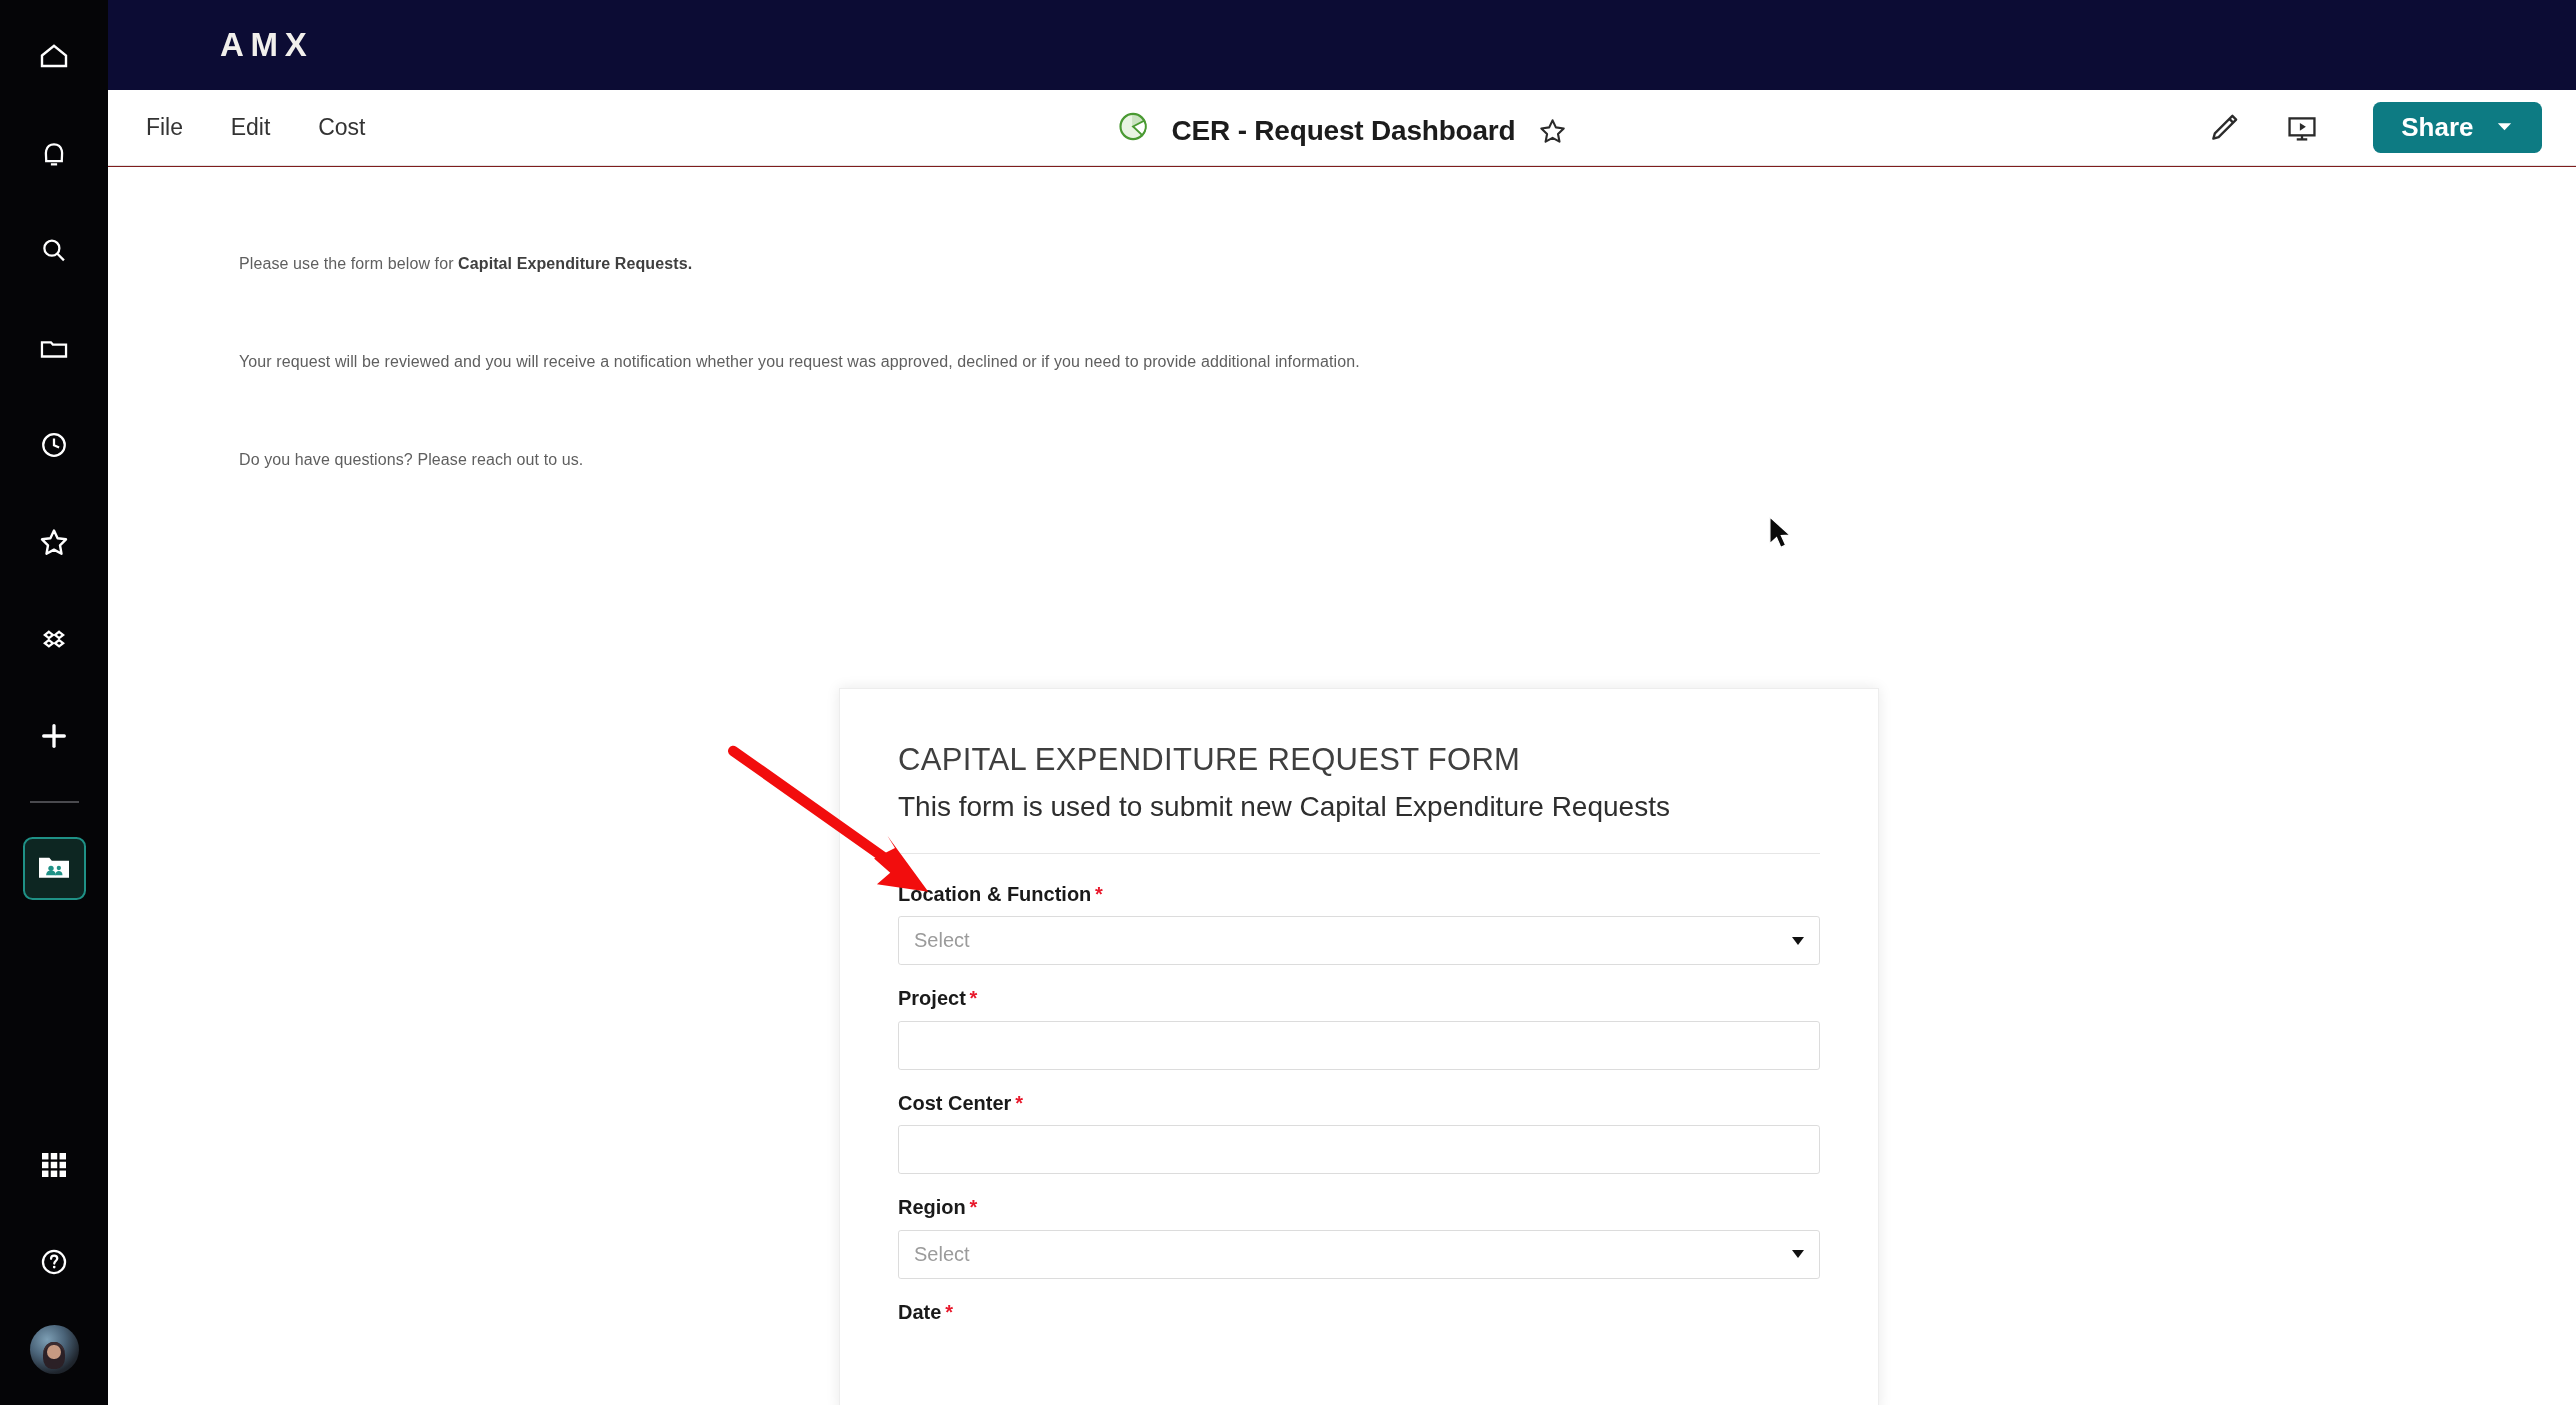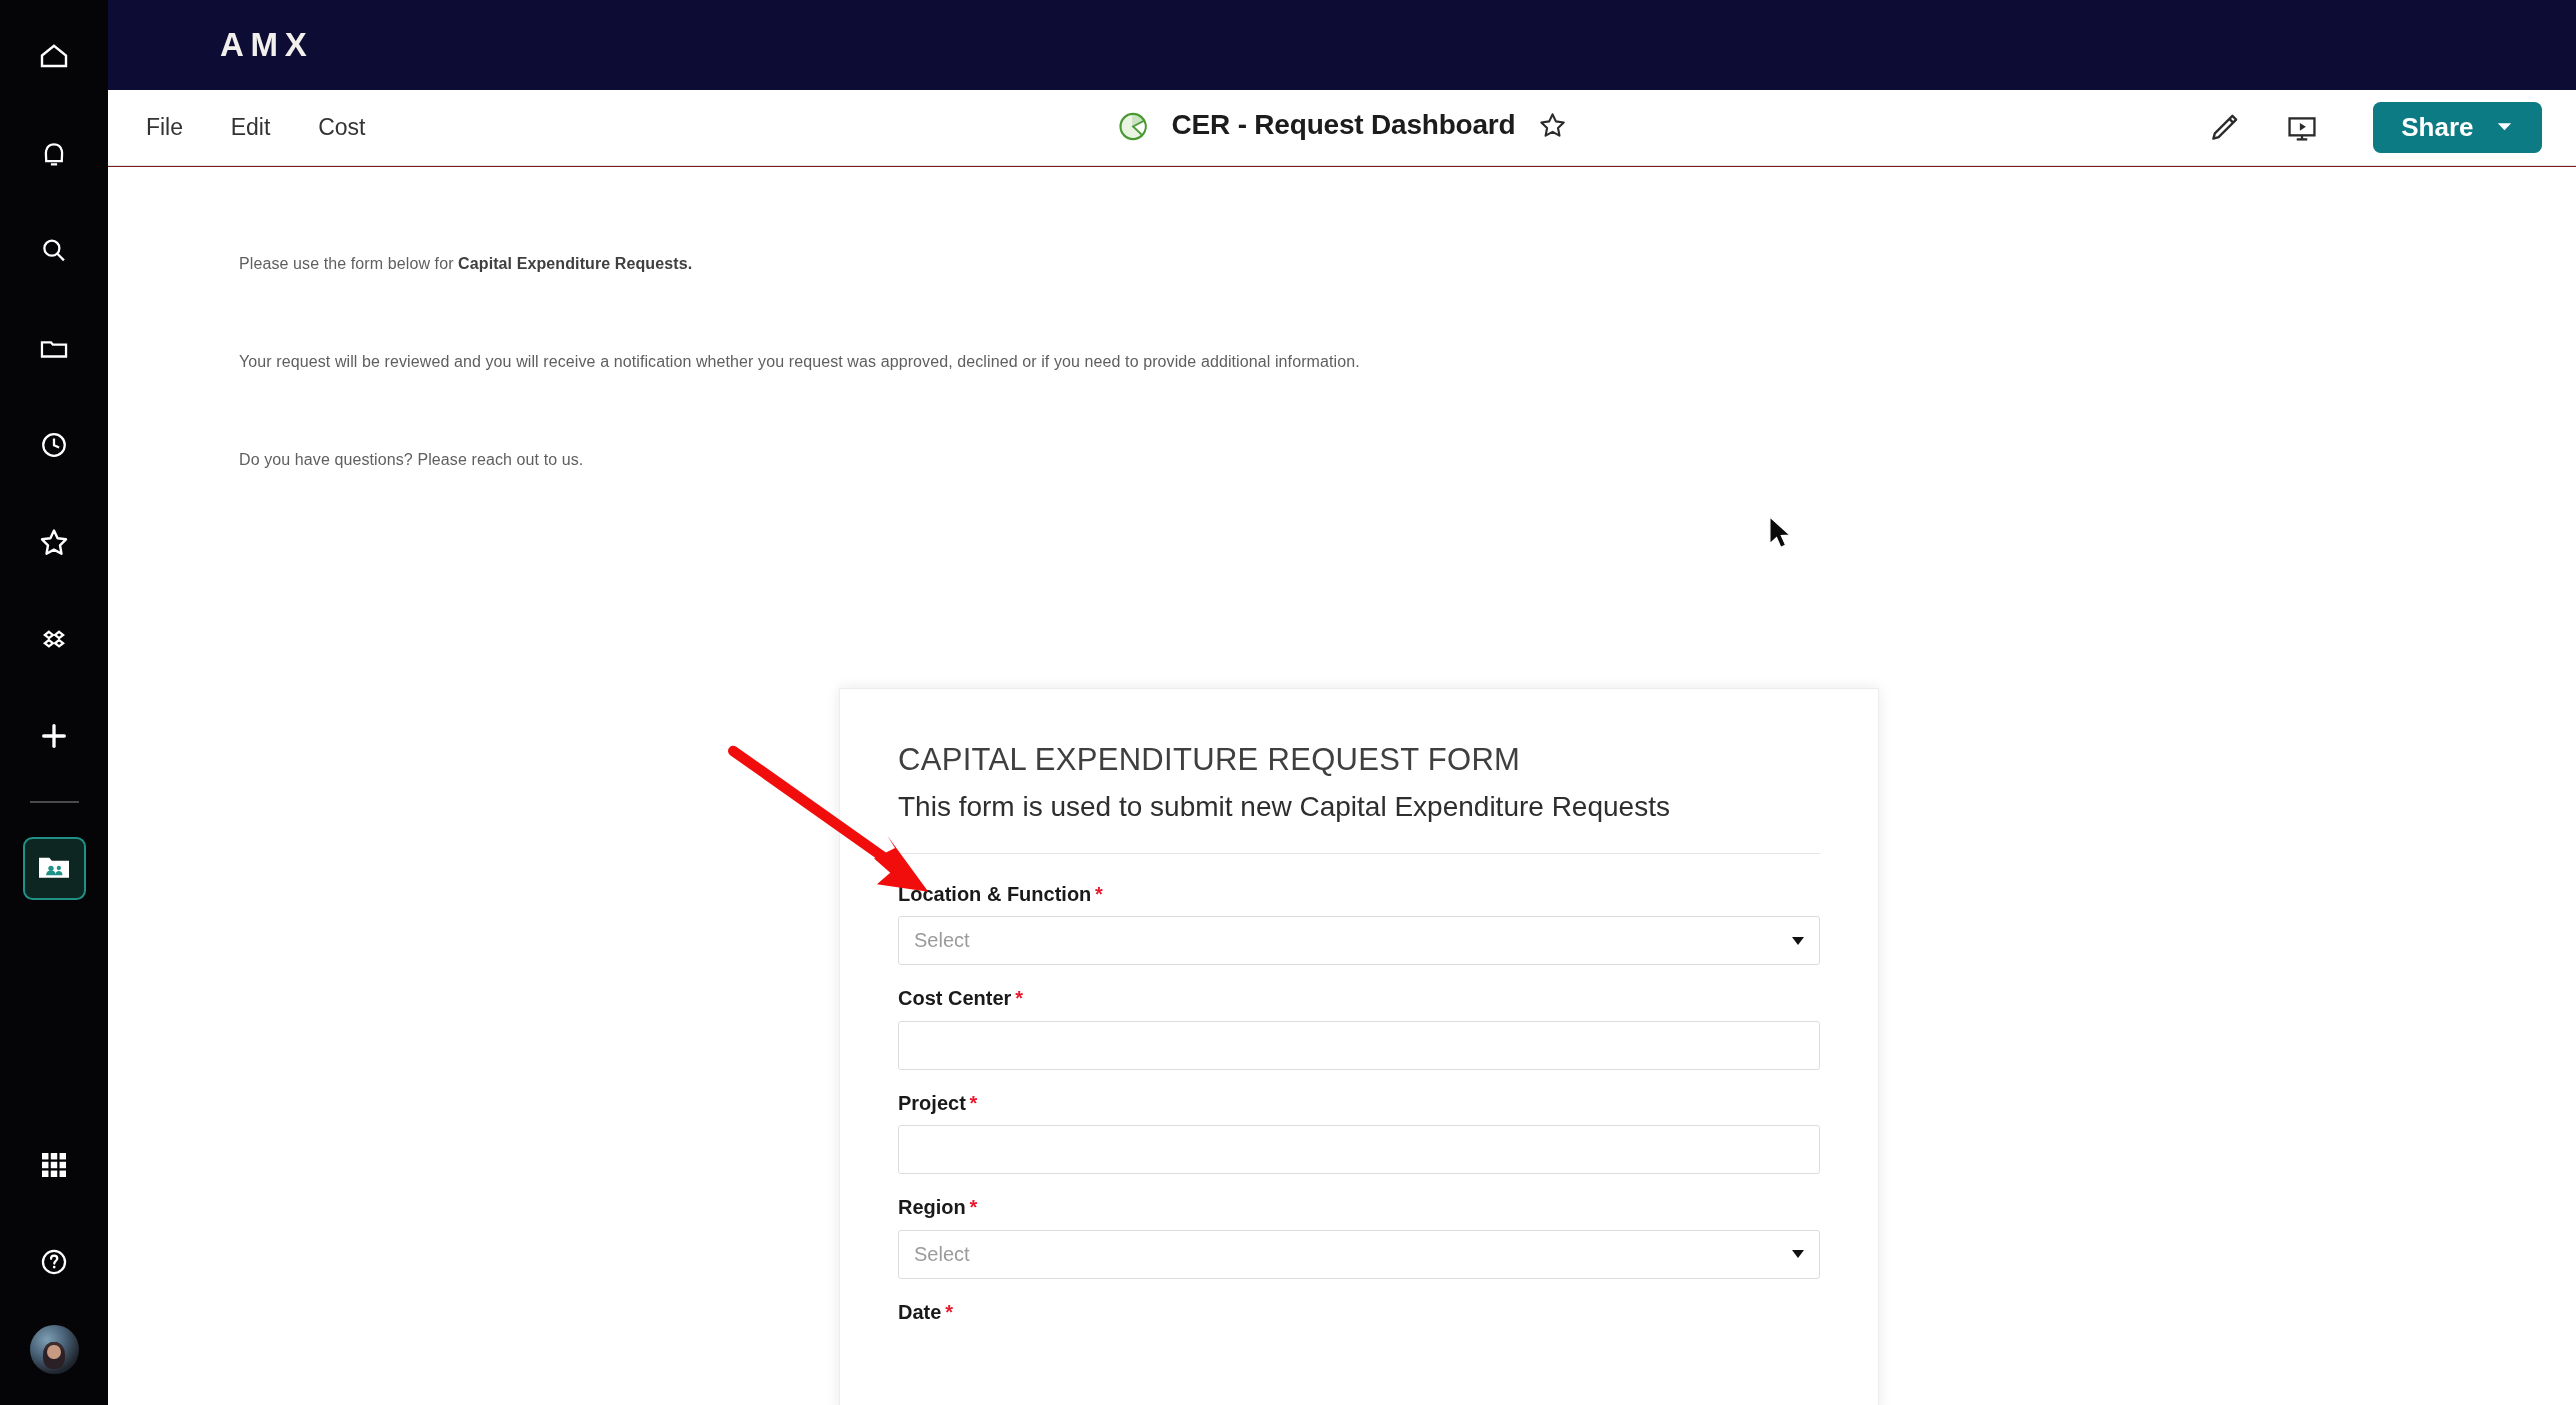--- a/index.html
+++ b/index.html
@@ -126,21 +126,21 @@
     font-size: 23px;
     color: #333333;
     cursor: pointer;
     padding: 3.8px 1.9px;
   }
   #doc-title-wrap {
     position: absolute;
     left: 50%;
     transform: translateX(-50%);
     display: flex;
-    align-items: flex-start;
+    align-items: flex-end;
     gap: 21px;
   }
   #doc-title {
     font-size: 28px;
     font-weight: bold;
     color: #1c1c1c;
     letter-spacing: -0.2px;
     white-space: nowrap;
   }
   .tb-right {
@@ -521,28 +521,28 @@
             <span>Location &amp; Function</span><span class="req">*</span>
           </label>
           <div class="field-select">
             <span class="select-value">Select</span>
             <span class="caret"></span>
           </div>
         </div>
 
         <div class="field">
           <label class="field-label">
-            <span>Cost Center</span><span class="req">*</span>
+            <span>Project</span><span class="req">*</span>
           </label>
           <input class="field-input" type="text" value="" style="">
         </div>
 
         <div class="field">
           <label class="field-label">
-            <span>Project</span><span class="req">*</span>
+            <span>Cost Center</span><span class="req">*</span>
           </label>
           <input class="field-input" type="text" value="" style="">
         </div>
 
         <div class="field">
           <label class="field-label">
             <span>Region</span><span class="req">*</span>
           </label>
           <div class="field-select">
             <span class="select-value">Select</span>

